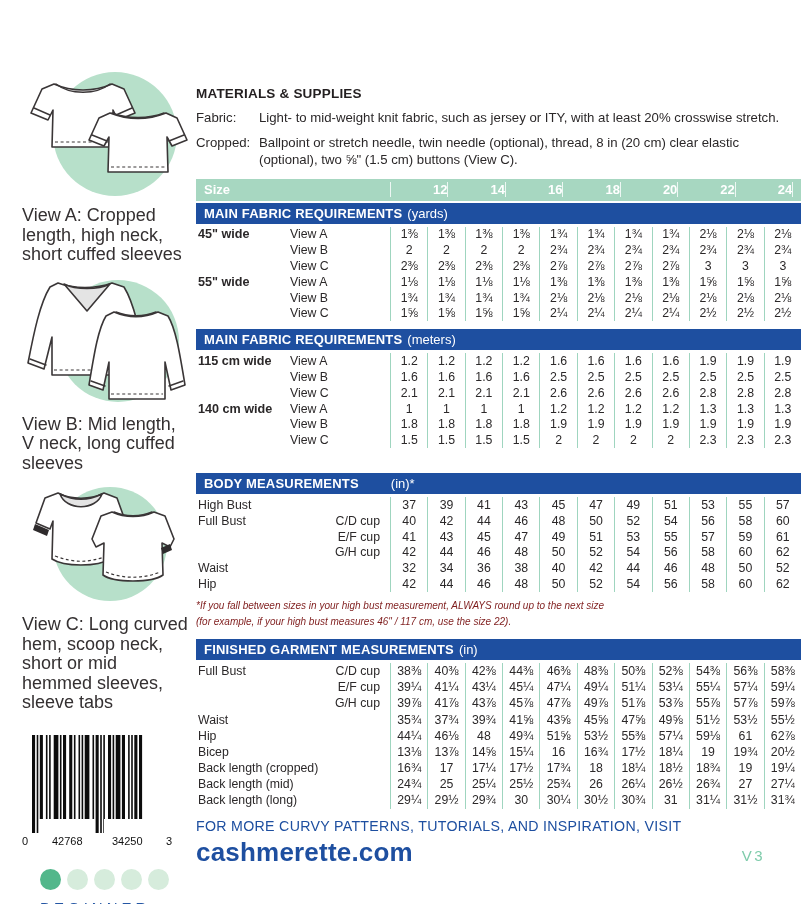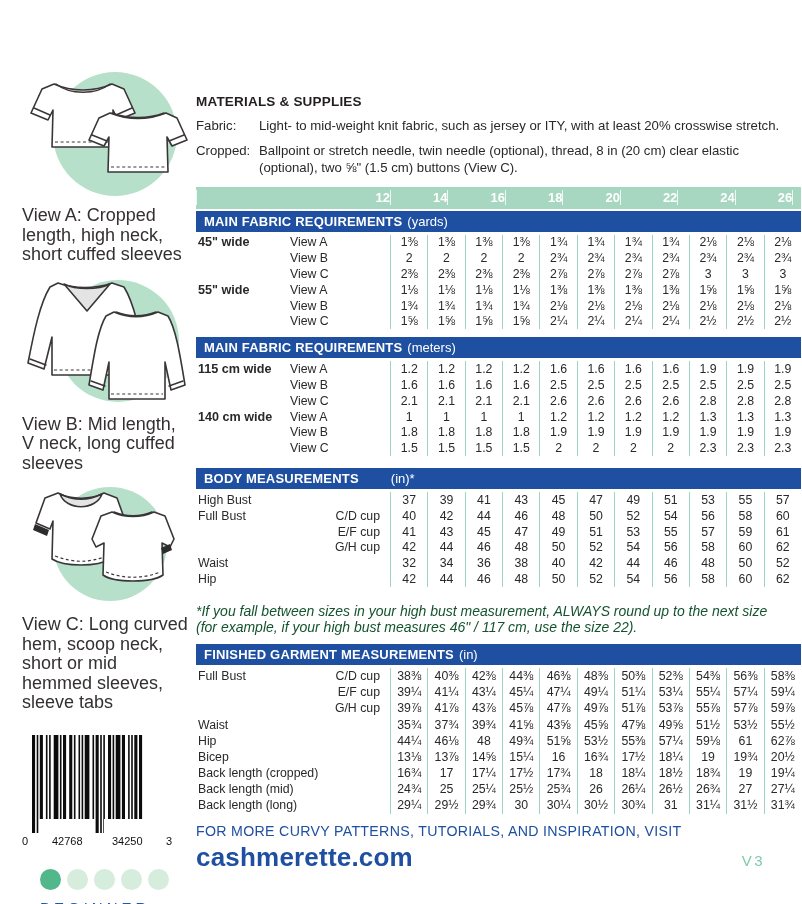--- a/index.html
+++ b/index.html
@@ -12,50 +12,50 @@
   .illus { display:block; }
   .view-caption { font-size:18px; line-height:19.5px; color:#343031; margin:4px 0 8px 2px; }
   .barcode-wrap { position:relative; margin:22px 0 0 2px; width:152px; height:118px; }
   .barcode-digit { position:absolute; font-size:11px; color:#111; }
   .dots { display:flex; gap:6px; margin:16px 0 0 20px; }
   .dot { width:21px; height:21px; border-radius:50%; }
   .beginner { margin:9px 0 0 20px; font-size:15px; letter-spacing:4px; color:#2456a4; }
 
   
   .right-col { position:absolute; left:196px; top:86px; width:605px; }
-  .mat-title { font-size:13.5px; font-weight:bold; letter-spacing:.2px; color:#231f20;margin-top:8px; }
+  .mat-title { font-size:13.5px; font-weight:bold; letter-spacing:.2px; color:#231f20; }
   .kv { display:flex; margin-top:8px; font-size:13.2px; line-height:17.5px; color:#2b2829; }
   .kv .k { width:63px; flex:none; }
   .kv .v { flex:1; }
 
   .size-bar { margin-top:10px; height:22px; background:#a7d7c1; color:#fff; display:grid;
               grid-template-columns:194px repeat(11,1fr); align-items:center; font-size:13px; font-weight:bold; }
   .size-bar .size-label { padding-left:8px; font-weight:bold; }
   .size-bar .size-cell { text-align:right; border-left:1px solid rgba(255,255,255,.8); height:15px; line-height:15px;padding-left:42px; }
 
   .sec-header { height:21px; background:#1e4fa0; color:#fff; display:flex; align-items:center;
                 gap:5px; padding-left:8px; font-size:13px; }
   .sec-header .t { font-weight:bold; letter-spacing:.2px; }
   .sec-header .u { font-weight:normal; }
   .gap2 { margin-top:2px; }
   .gap8 { margin-top:8px; }
-  .gap12 { margin-top:12px;gap:32px; }
+  .gap12 { margin-top:25px;gap:32px; }
 
   .t-rows { padding-top:3px; }
   .t-row { display:grid; grid-template-columns:92px 102px repeat(11,1fr); align-items:center; height:15.8px; }
   .tblc-finished .t-row { height:16.2px; }
   .t-row .cell { font-size:12.3px; color:#2b2829; white-space:nowrap; }
   .t-row .c1 { padding-left:2px; }
   .t-row .c1.span2 { grid-column:1 / span 2; }
   .t-row .c2 { padding-left:2px; }
   .tblc-yards .c1, .tblc-meters .c1 { font-weight:bold; font-size:12.6px; }
   .tblc-body .c2, .tblc-finished .c2 { text-align:right; padding-right:10px; }
   .t-row .d { text-align:center; border-left:1px solid #9fd5bf; height:100%; display:flex; align-items:center; justify-content:center; }
 
-  .note { margin-top:16px; font-size:14px; line-height:16.5px; font-style:italic; color:#14532d; }
+  .note { margin-top:6px; font-size:10px; line-height:16.5px; font-style:italic; color:#7f1d1d; }
   .metric-note { margin-top:10px; font-size:12.8px; color:#2b2829; }
   .metric-note .it { font-style:italic; }
 
   .cta { margin-top:9px; font-size:14.2px; color:#1e4fa0; letter-spacing:.3px; }
   .site-row { margin-top:3px; display:flex; justify-content:space-between; align-items:baseline; }
   .site { font-size:26px; font-weight:bold; color:#1e4fa0; letter-spacing:.2px; }
   .version { font-size:15px; color:#7ecbaa; letter-spacing:2.5px; padding-right:36px; }
 
   .garment { fill:#ffffff; stroke:#3a3637; stroke-width:1.6; stroke-linejoin:round; }
   .gline { fill:none; stroke:#3a3637; stroke-width:1.4; stroke-linecap:round; }
@@ -179,20 +179,21 @@
     <div class="kv">
       <span class="k">Fabric:</span>
       <span class="v">Light- to mid-weight knit fabric, such as jersey or ITY, with at least 20% crosswise stretch.</span>
     </div>
     <div class="kv" style="margin-top:7px;">
       <span class="k">Cropped:</span>
       <span class="v">Ballpoint or stretch needle, twin needle (optional), thread, 8 in (20 cm) clear elastic (optional), two ⅝" (1.5 cm) buttons (View C).</span>
     </div>
 
     <div class="size-bar" id="size-bar">
+      <span class="size-label">Size</span>
     <span class="size-cell">12</span>
         <span class="size-cell">14</span>
         <span class="size-cell">16</span>
         <span class="size-cell">18</span>
         <span class="size-cell">20</span>
         <span class="size-cell">22</span>
         <span class="size-cell">24</span>
         <span class="size-cell">26</span>
         <span class="size-cell">28</span>
         <span class="size-cell">30</span>

